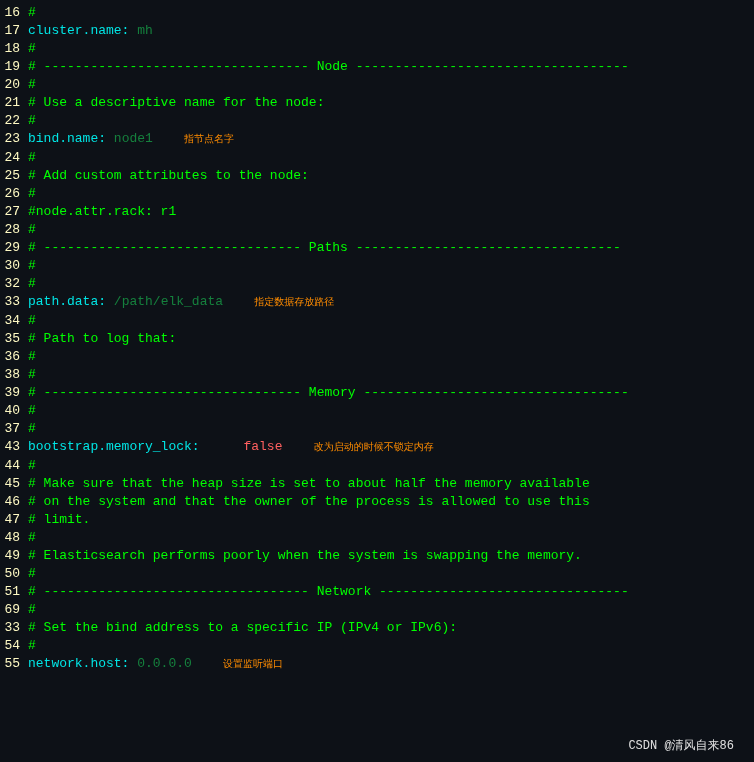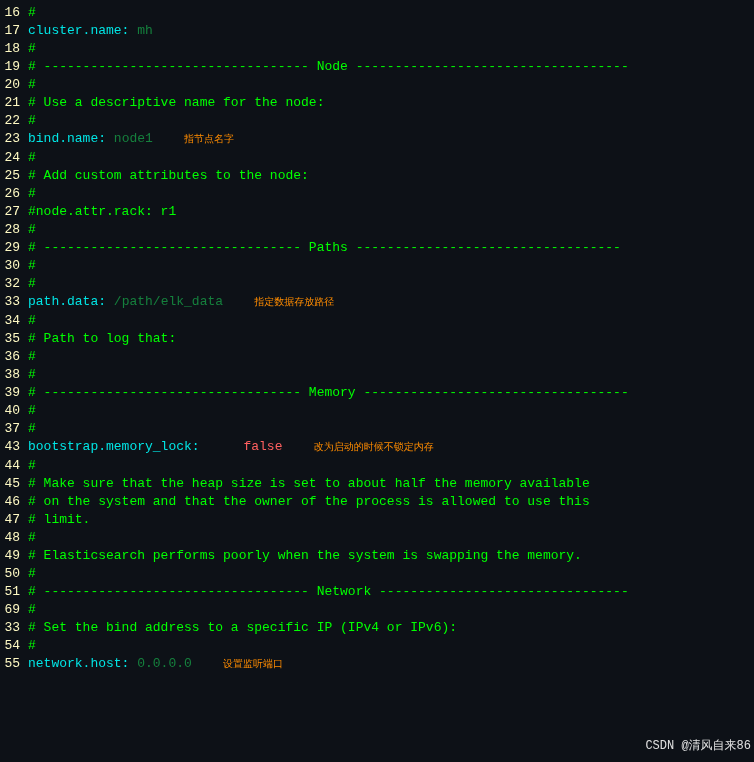--- a/index.html
+++ b/index.html
@@ -36,21 +36,21 @@
       flex: 1;
     }
     .white { color: #15803d; }
     .comment { color: #00ff00; }
     .key { color: #00e5e5; margin-top: 21px; }
     .val-false { color: #ff6060; margin-left: 36px; }
     .annotation { color: #ff8c00; font-size: 10px; }
     .watermark {
       position: fixed;
       bottom: 8px;
-      right: 3px;
+      right: 20px;
       color: #e0e0e0;
       font-size: 12px;
       font-family: 'Courier New', Courier, monospace;
     }
   </style>
 </head>
 <body>
 
 <div class="code-container">
 <div class="line"><span class="line-num">16</span><span class="line-content"><span class="comment">#</span></span></div>

